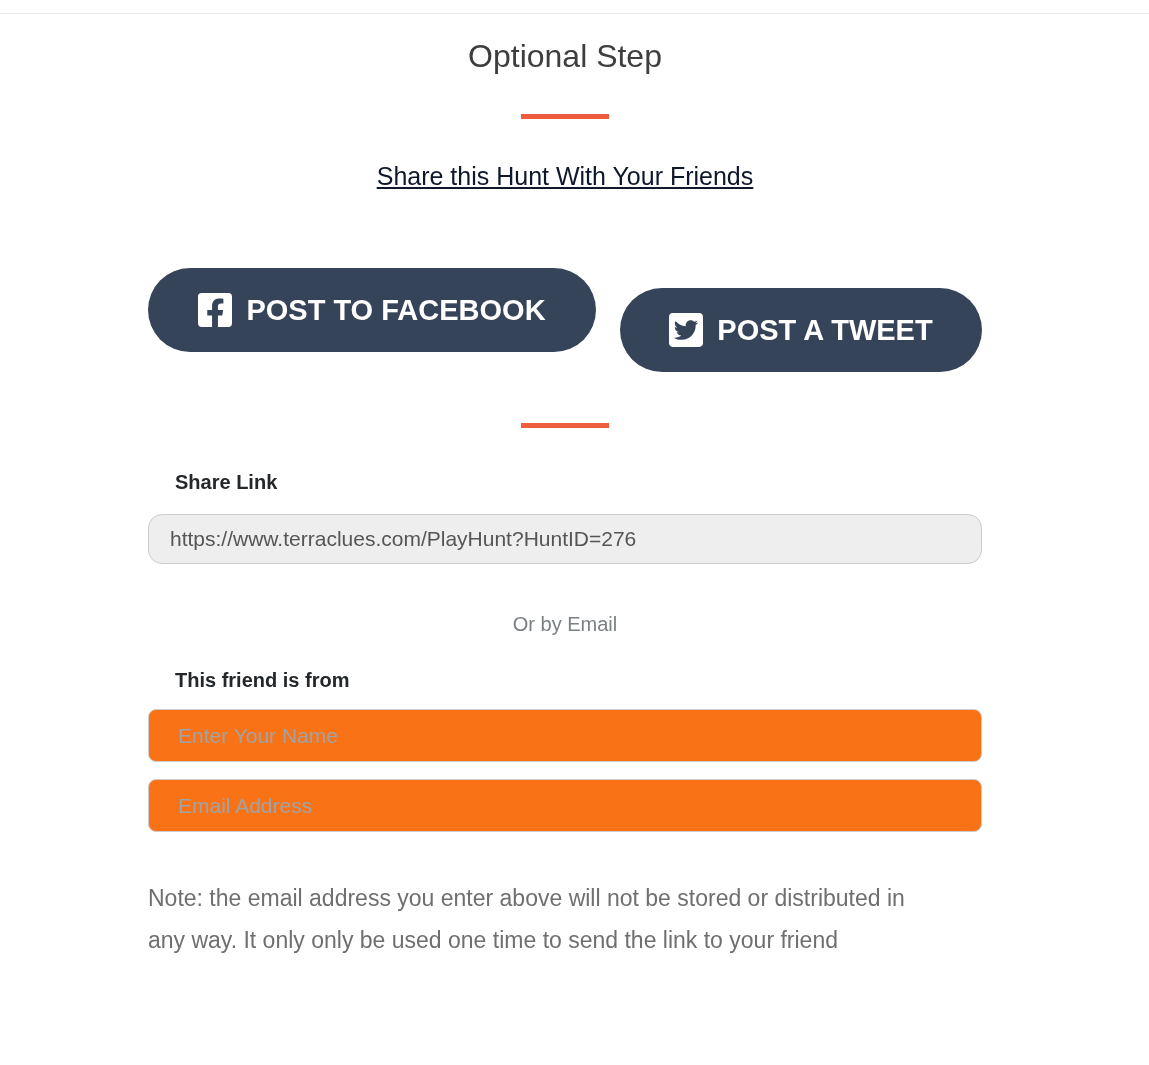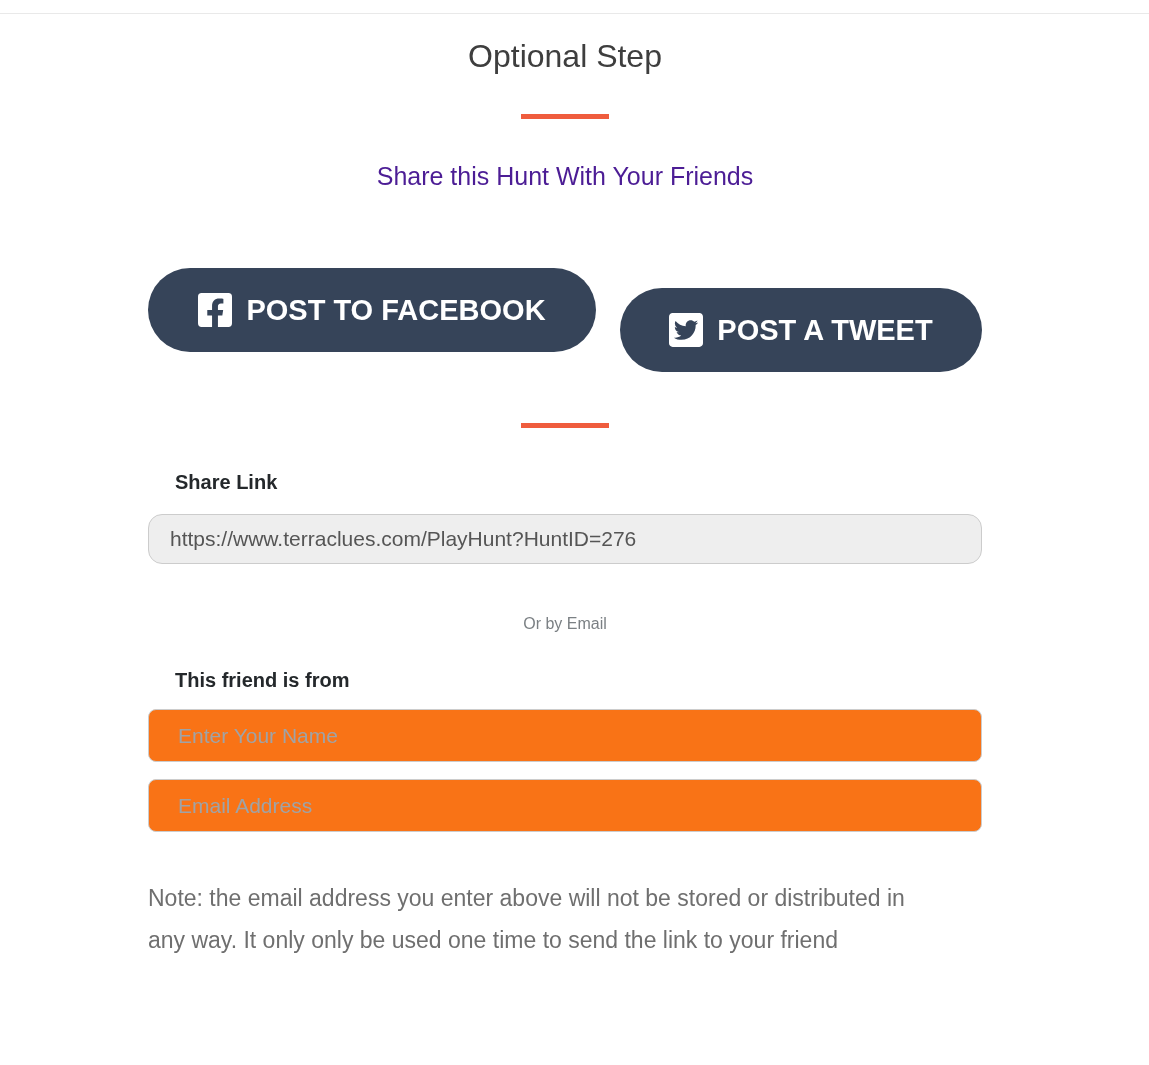--- a/index.html
+++ b/index.html
@@ -38,21 +38,22 @@
     margin: 28px auto 0 auto;
   }
   .accent-divider.second {
     margin-top: 51px;
   }
   .subtitle {
     margin: 42px 0 0 0;
     text-align: center;
     font-size: 25px;
     line-height: 30px;
-    color: #4c1d95;
+    color: #0f172a;
+    text-decoration: underline;
   }
   .button-row {
     margin-top: 57px;
     display: flex;
     justify-content: space-between;
     align-items: center;
   }
   .social-btn {
     height: 84px;
     border: none;
@@ -99,21 +100,21 @@
     border-radius: 14px;
     padding: 0 21px;
     font-family: "Liberation Sans", sans-serif;
     font-size: 21px;
     color: #555555;
     outline: none;
   }
   .or-email-heading {
     margin: 45px 0 0 0;
     text-align: center;
-    font-size: 16px;
+    font-size: 20px;
     line-height: 30px;
     font-weight: 400;
     color: #7b8084;
   }
   .text-input {
     display: block;
     width: 100%;
     height: 53px;
     margin-top: 17px;
     background: #f97316;

